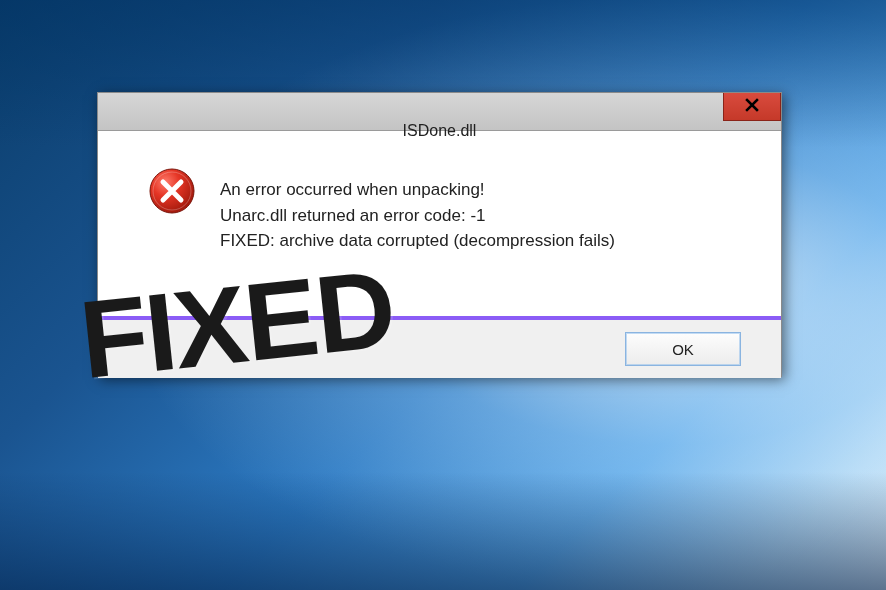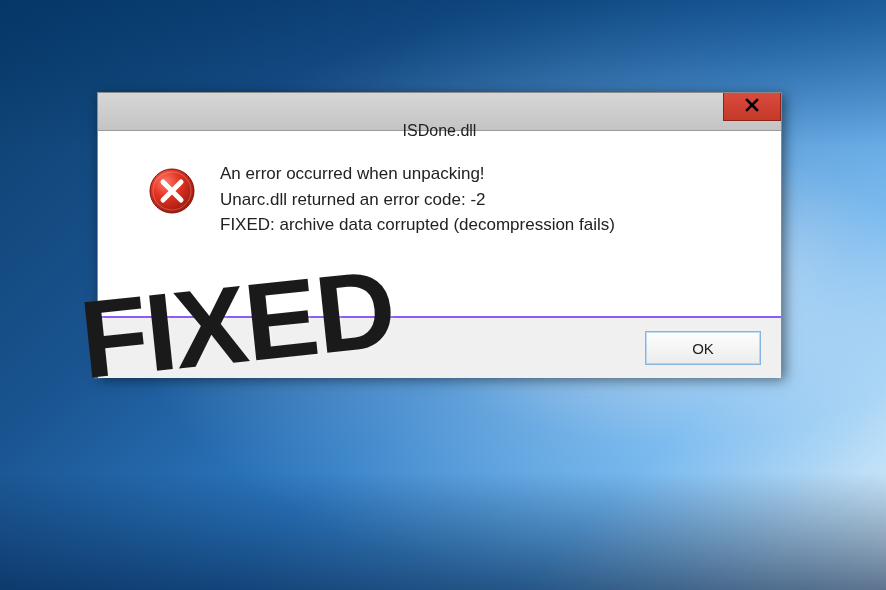--- a/index.html
+++ b/index.html
@@ -81,32 +81,33 @@
       flex-shrink: 0;
       width: 48px;
       height: 48px;
       margin-top: 6px;
     }
     .error-text {
       flex: 1;
       font-size: 17px;
       line-height: 1.5;
       color: #222;
+      margin-top: 16px;
     }
     .error-text p {
       white-space: pre-line;
     }
     .dialog-footer {
       height: 62px;
       background: #f0f0f0;
-      border-top: 2px solid #8b5cf6;
+      border-top: 4px solid #8b5cf6;
       display: flex;
       align-items: center;
       justify-content: flex-end;
-      padding-right: 20px;
+      padding-right: 40px;
     }
     .ok-btn {
       width: 116px;
       height: 34px;
       background: linear-gradient(180deg, #fdfdfd 0%, #ececec 100%);
       border: 1px solid #8ab4e0;
       box-shadow: inset 0 0 0 1px rgba(135,185,235,0.5);
       font-size: 15px;
       color: #222;
       cursor: pointer;
@@ -153,21 +154,21 @@
             <stop offset="100%" stop-color="#a61b0e"></stop>
           </radialGradient>
         </defs>
         <circle cx="24" cy="24" r="22" fill="url(#redgrad)" stroke="#7a140a" stroke-width="1"></circle>
         <circle cx="24" cy="24" r="19" fill="none" stroke="rgba(255,255,255,0.25)" stroke-width="1"></circle>
         <path d="M15 15 L33 33 M33 15 L15 33" stroke="#fff" stroke-width="5" stroke-linecap="round"></path>
       </svg>
     </div>
     <div class="error-text">
       <p>An error occurred when unpacking!</p>
-      <p>Unarc.dll returned an error code: -2</p>
+      <p>Unarc.dll returned an error code: -1</p>
       <p>FIXED: archive data corrupted (decompression fails)</p>
     </div>
   </div>
   <div class="dialog-footer">
     <button class="ok-btn">OK</button>
   </div>
 </div>
 
 <div class="fixed-overlay">FIXED</div>
 

